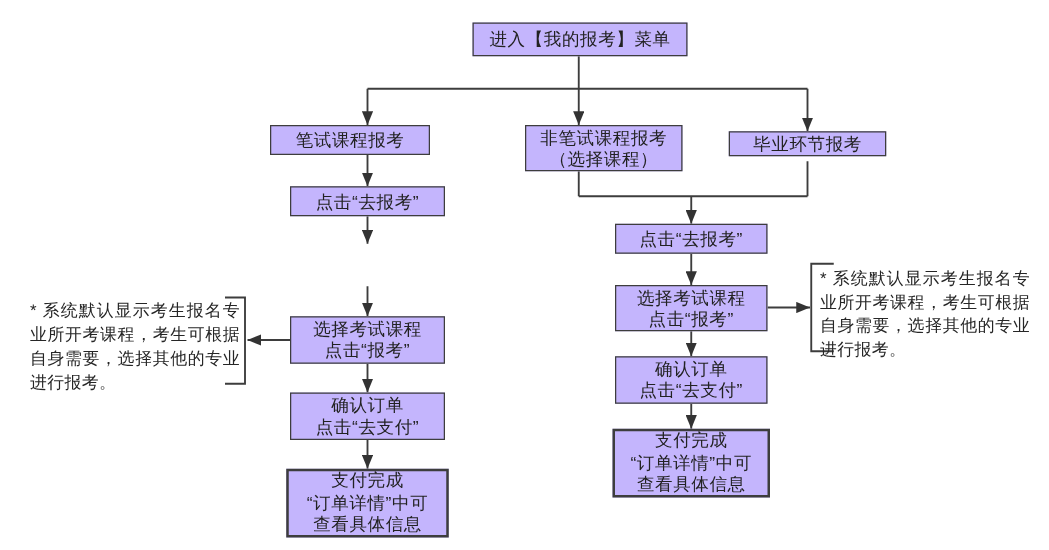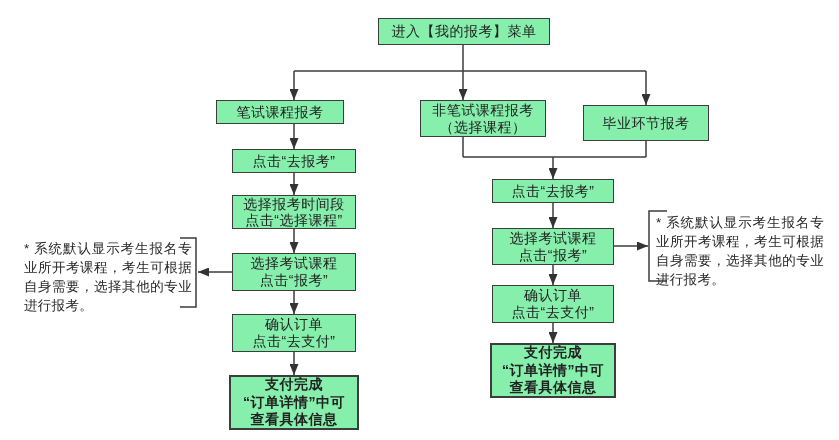--- a/index.html
+++ b/index.html
@@ -4,33 +4,33 @@
 <style>
   html,body{margin:0;padding:0;}
   body{
     width:839px;height:440px;position:relative;background:#ffffff;
     font-family:"Liberation Sans","DejaVu Sans",sans-serif;
     color:#1f1f1f;overflow:hidden;
   }
   #stage{position:absolute;left:0;top:0;width:839px;height:440px;}
   #wires{position:absolute;left:0;top:0;pointer-events:none;}
   .node{
-    position:absolute;box-sizing:border-box;background:#86efac;
+    position:absolute;box-sizing:border-box;background:#c4b5fd;
     border:1.5px solid #3d3d3d;
     display:flex;flex-direction:column;justify-content:center;align-items:center;
     text-align:center;font-size:14px;line-height:17px;color:#222222;
     letter-spacing:0.5px;white-space:nowrap;
   }
   .node .nl{display:block;}
-  .thick{border-width:2px;font-weight:bold;}
+  .thick{border-width:2px;}
   
   #n-root       {left:378px;top:18px;  width:172px;height:27px;}
   #n-written    {left:216px;top:100px; width:128px;height:24px;}
   #n-nonwritten {left:420px;top:100px; width:126px;height:37px;line-height:16.5px;}
-  #n-grad       {left:583px;top:105px; width:126px;height:36px;}
+  #n-grad       {left:583px;top:105px; width:126px;height:20px;}
   #n-l1         {left:232px;top:149px; width:124px;height:24px;}
   #n-l2         {left:232px;top:195px; width:124px;height:34px;line-height:16px;}
   #n-l3         {left:232px;top:253px; width:124px;height:38px;line-height:17px;}
   #n-l4         {left:232px;top:314px; width:124px;height:38px;line-height:17px;}
   #n-l5         {left:229px;top:375px; width:130px;height:55px;line-height:17.5px;}
   #n-r1         {left:492px;top:179px; width:122px;height:24px;}
   #n-r2         {left:492px;top:228px; width:122px;height:37px;line-height:16.5px;}
   #n-r3         {left:492px;top:285px; width:122px;height:38px;line-height:17px;}
   #n-r4         {left:490px;top:343px; width:126px;height:55px;line-height:17.5px;}
   .note{
@@ -94,24 +94,20 @@
     <span class="nl">非笔试课程报考</span>
     <span class="nl">（选择课程）</span>
   </div>
   <div class="node" id="n-grad">
     <span class="nl">毕业环节报考</span>
   </div>
 
   <div class="node" id="n-l1">
     <span class="nl">点击“去报考”</span>
   </div>
-  <div class="node" id="n-l2">
-    <span class="nl">选择报考时间段</span>
-    <span class="nl">点击“选择课程”</span>
-  </div>
   <div class="node" id="n-l3">
     <span class="nl">选择考试课程</span>
     <span class="nl">点击“报考”</span>
   </div>
   <div class="node" id="n-l4">
     <span class="nl">确认订单</span>
     <span class="nl">点击“去支付”</span>
   </div>
   <div class="node thick" id="n-l5">
     <span class="nl">支付完成</span>

